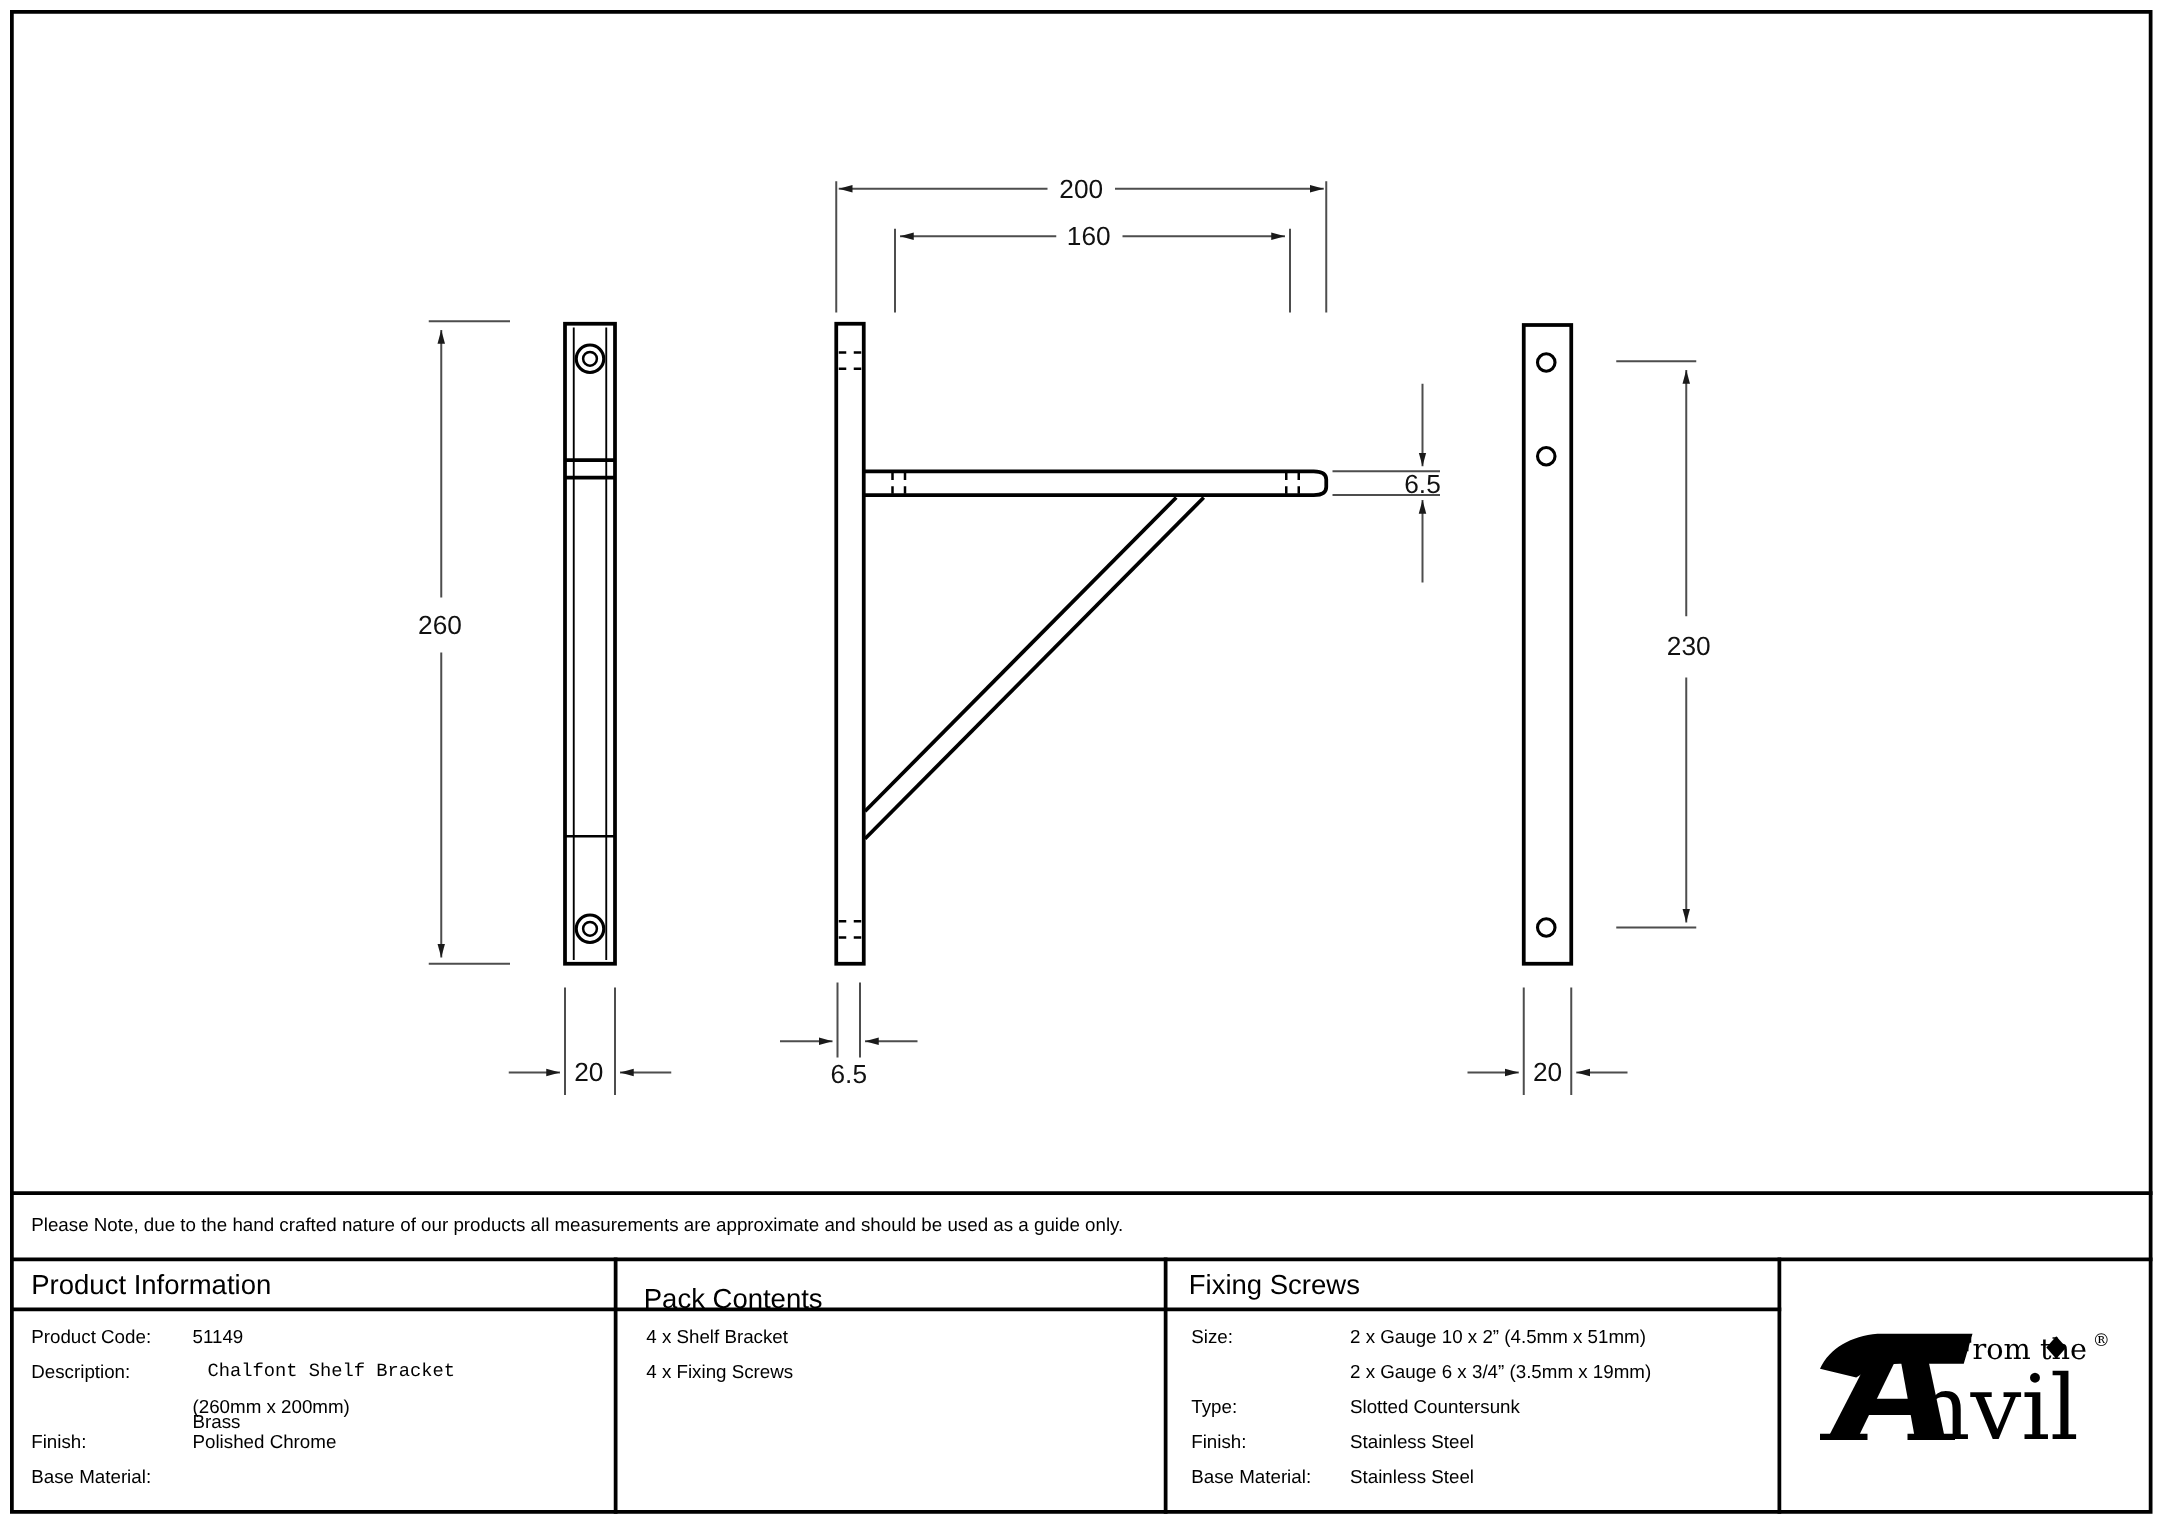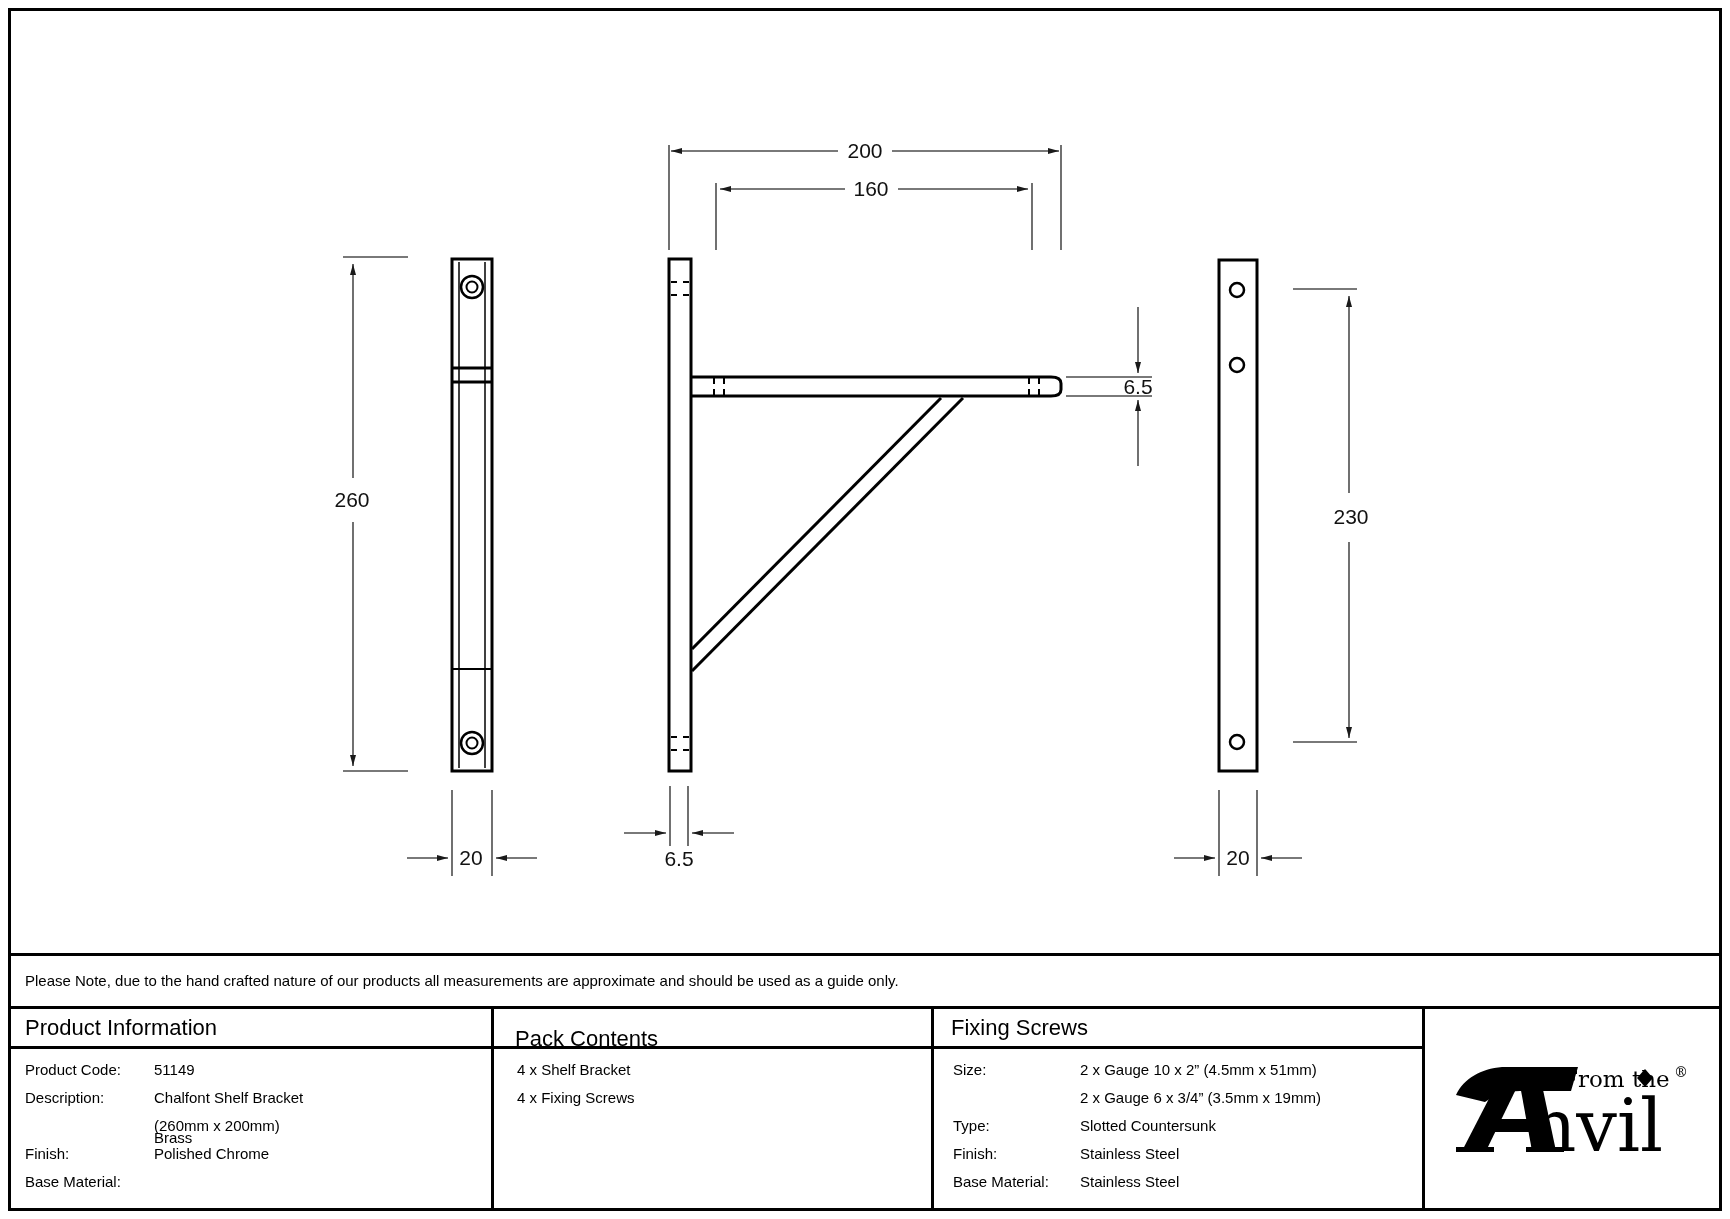--- a/index.html
+++ b/index.html
@@ -139,21 +139,21 @@
 <div class="cell-text" style="left:25px;top:969px;">Please Note, due to the hand crafted nature of our products all measurements are approximate and should be used as a guide only.</div>
 
 <div class="header-text" style="left:25px;top:1016px;">Product Information</div>
 <div class="header-text" style="left:515px;top:1016px;margin-top:11px;">Pack Contents</div>
 <div class="header-text" style="left:951px;top:1016px;">Fixing Screws</div>
 
 <div>
   <div class="cell-text" style="left:25px;top:1058px;">Product Code:</div>
   <div class="cell-text" style="left:154px;top:1058px;">51149</div>
   <div class="cell-text" style="left:25px;top:1086px;text-align:center;">Description:</div>
-  <div class="cell-text" style="left:154px;top:1086px;">Chalfont Shelf Bracket</div>
+  <div class="cell-text" style="left:166px;top:1086px;font-family:Liberation Mono, monospace;">Chalfont Shelf Bracket</div>
   <div class="cell-text" style="left:154px;top:1114px;">(260mm x 200mm)</div>
   <div class="cell-text" style="left:25px;top:1142px;">Finish:</div>
   <div class="cell-text" style="left:154px;top:1142px;">Polished Chrome</div>
   <div class="cell-text" style="left:25px;top:1170px;">Base Material:</div>
   <div class="cell-text" style="left:154px;top:1126px;">Brass</div>
 </div>
 
 <div>
   <div class="cell-text" style="left:517px;top:1058px;">4 x Shelf Bracket</div>
   <div class="cell-text" style="left:517px;top:1086px;">4 x Fixing Screws</div>

